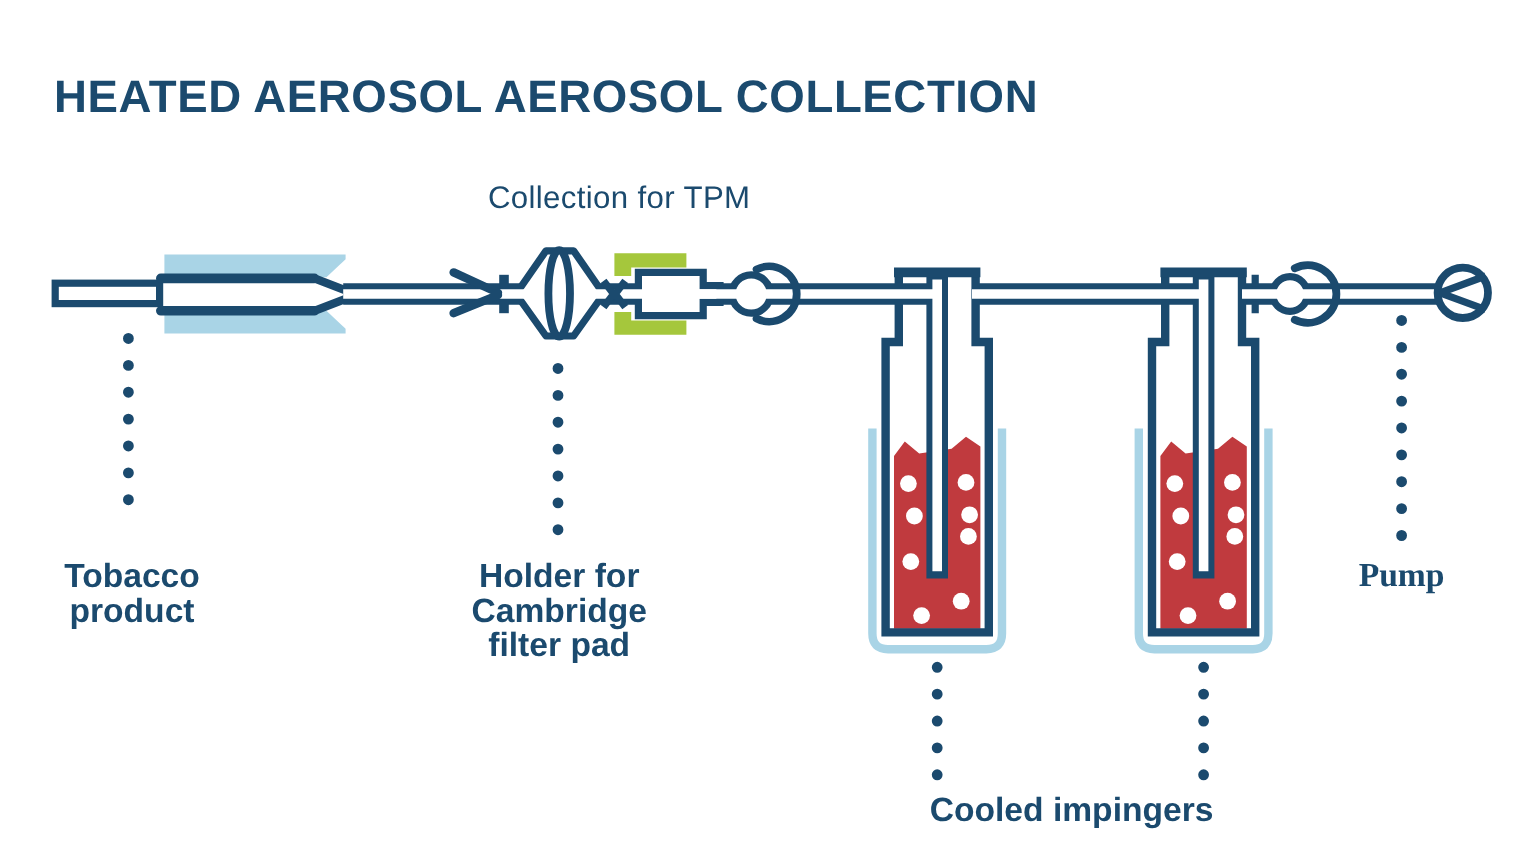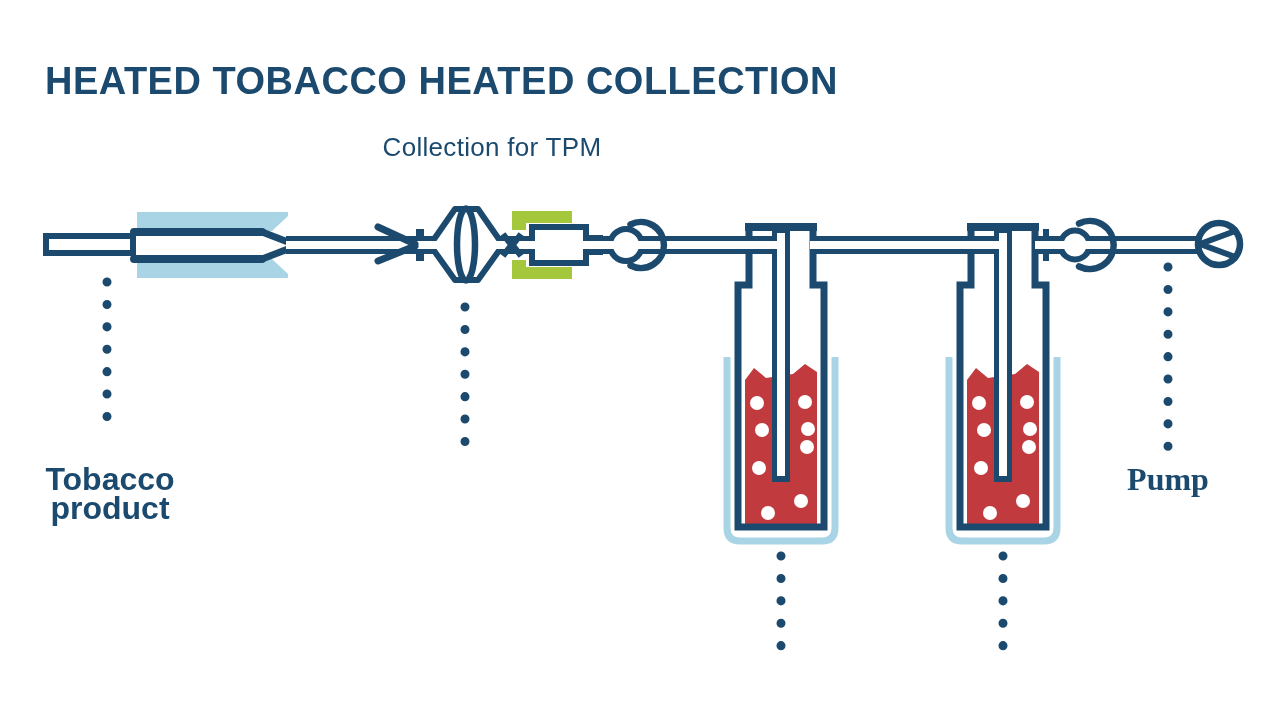--- a/index.html
+++ b/index.html
@@ -13,29 +13,30 @@
   .canvas{
     position:relative;width:1280px;height:720px;background:var(--background);
     font-family:"Liberation Sans", sans-serif;color:var(--ink);overflow:hidden;
   }
   .page-title{
     position:absolute;left:45px;top:60px;margin:0;
     font-size:38px;font-weight:700;letter-spacing:0.5px;color:var(--ink);
     white-space:nowrap;
   }
   .section-label{
-    position:absolute;top:132px;transform:translateX(-50%);
+    position:absolute;top:149px;transform:translateX(-50%);
     font-size:26px;font-weight:400;letter-spacing:0.3px;color:var(--ink);
     white-space:nowrap;
+    margin-left:24px;
   }
   .section-label.tpm{left:492px;}
   .section-label.gvp{left:882px;}
   .comp-label{
     position:absolute;transform:translateX(-50%);
-    font-size:32px;font-weight:700;line-height:29px;text-align:center;
+    font-size:28px;font-weight:700;line-height:29px;text-align:center;
     color:var(--ink);white-space:nowrap;
   }
   .label-tobacco{left:110px;top:465px;}
   .label-holder{left:466px;top:465px;}
   .label-pump{left:1168px;top:465px;font-family:Liberation Serif, serif;}
   .label-impingers{left:893px;top:660px;}
   svg{position:absolute;left:0;top:0;}
   
   .s-ink{stroke:var(--ink);fill:none;}
   .s-blue{stroke:var(--light-blue);fill:none;}
@@ -43,21 +44,21 @@
   .f-green{fill:var(--green);stroke:none;}
   .f-red{fill:var(--red);stroke:none;}
   .f-white{fill:#ffffff;}
   .s-white{stroke:#ffffff;fill:none;}
 </style>
 </head>
 <body>
 
 <div class="canvas">
 
-  <h1 class="page-title">HEATED TOBACCO HEATED COLLECTION</h1>
+  <h1 class="page-title">HEATED AEROSOL AEROSOL COLLECTION</h1>
 
   <div class="section-label tpm">Collection for TPM</div>
 
   <svg width="1280" height="720" viewBox="0 0 1280 720">
 
     <g>
       <polygon class="f-blue" points="137,212 288,212 288,216 272,231 137,231"></polygon>
       <polygon class="f-blue" points="137,278 288,278 288,274 272,259 137,259"></polygon>
     </g>
     <g>
@@ -150,19 +151,27 @@
       <path class="s-ink" stroke-width="9" d="M1003,556 V646"></path>
       <path class="s-ink" stroke-width="9" d="M1168,267 V447"></path>
     </g>
   </svg>
 
   <div class="comp-label label-tobacco">
     <div>Tobacco</div>
     <div>product</div>
   </div>
 
+  <div class="comp-label label-holder">
+    <div>Holder for</div>
+    <div>Cambridge</div>
+    <div>filter pad</div>
+  </div>
 
+  <div class="comp-label label-impingers">
+    <div>Cooled impingers</div>
+  </div>
 
   <div class="comp-label label-pump">
     <div>Pump</div>
   </div>
 
 </div>
 
 </body></html>

